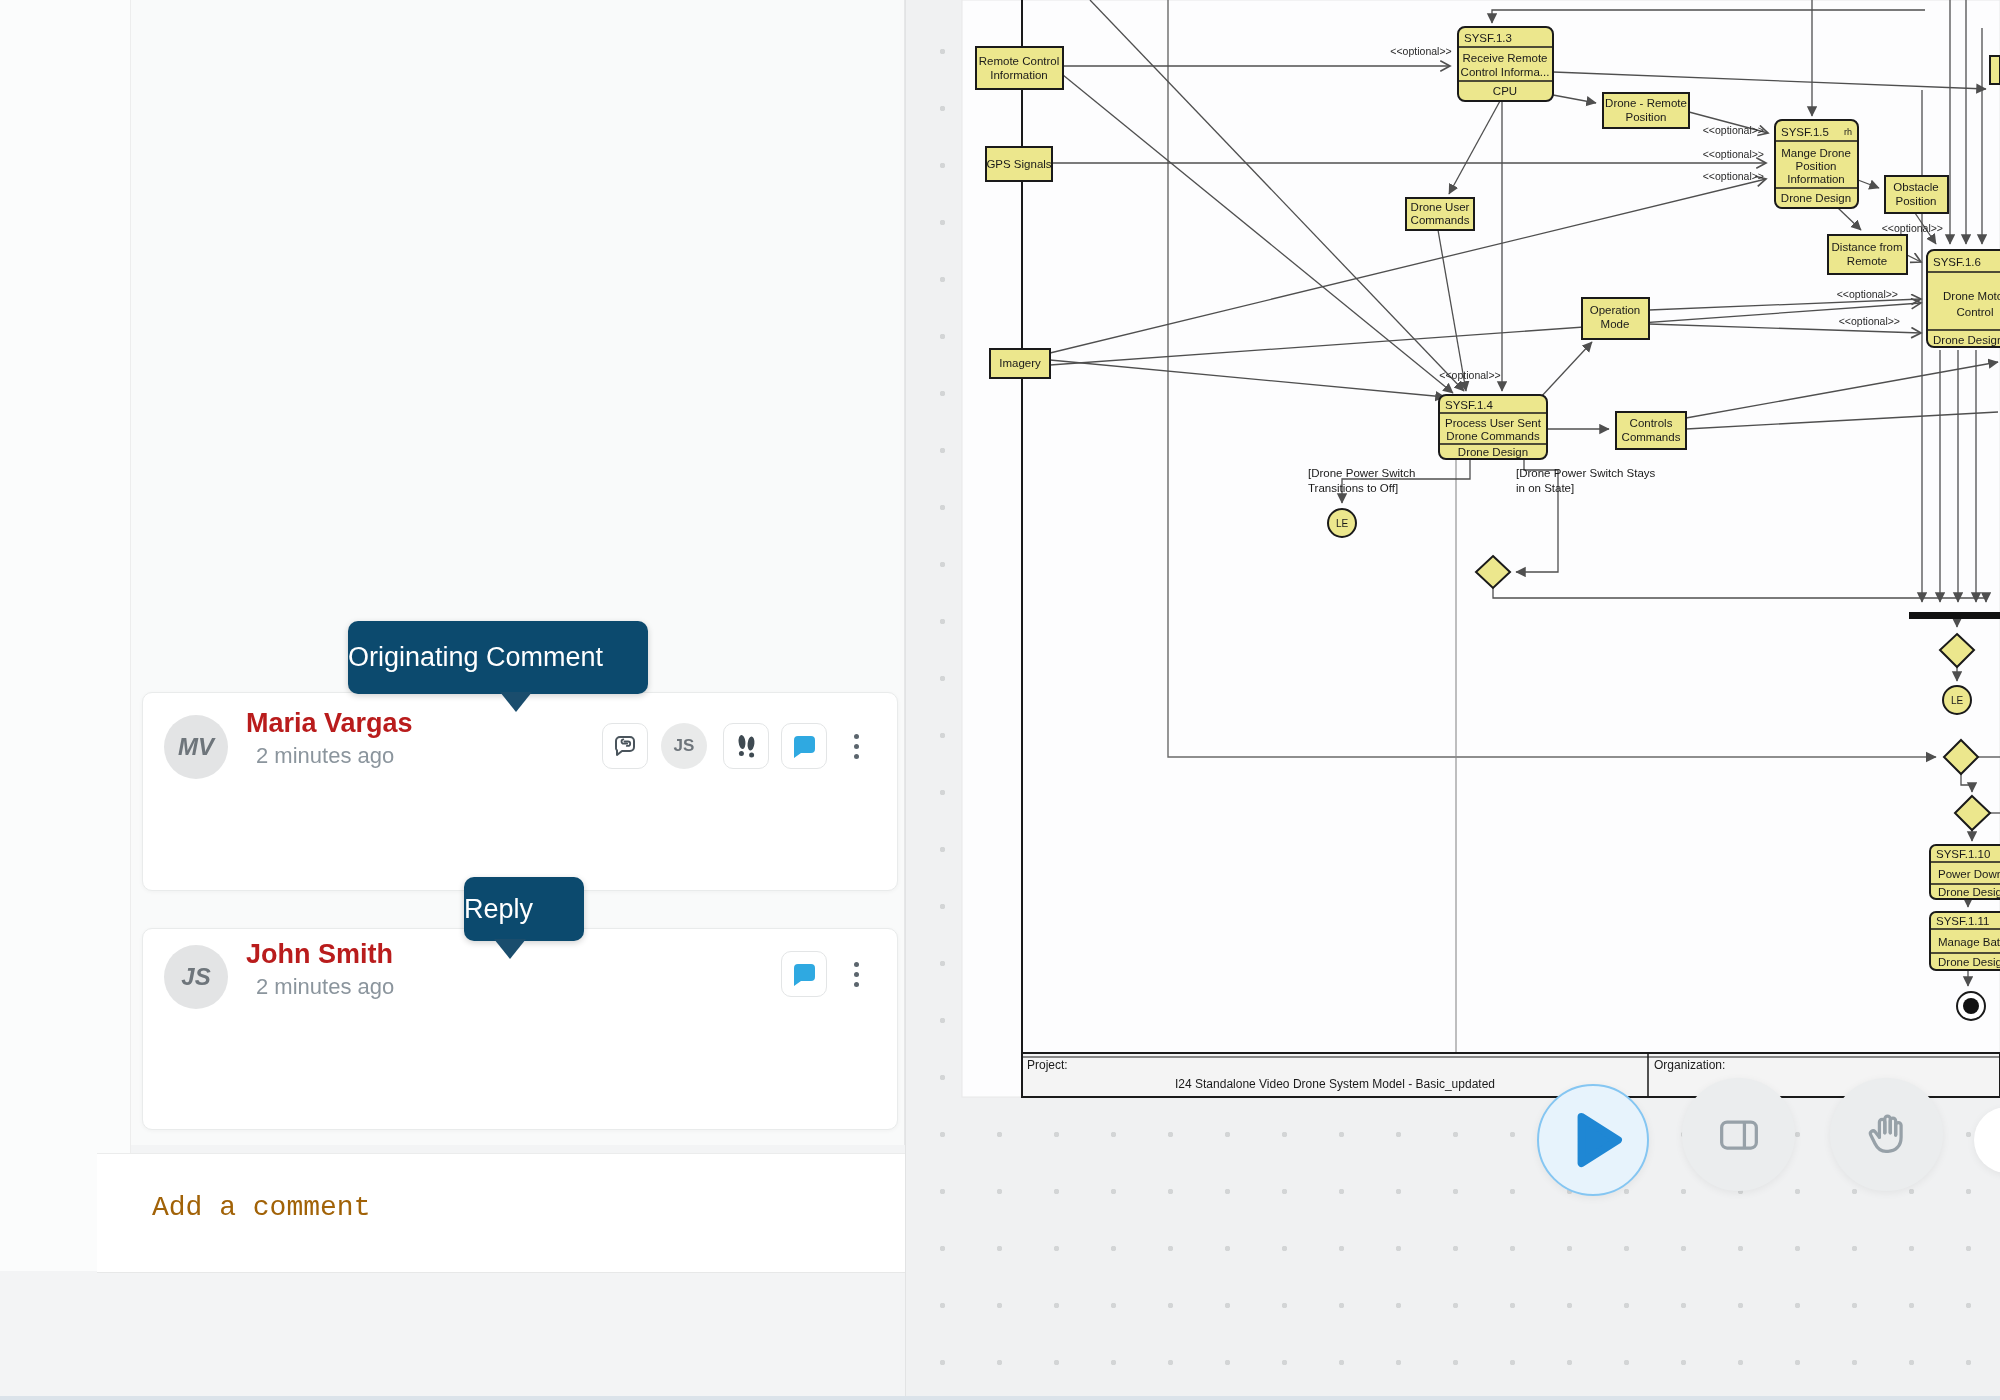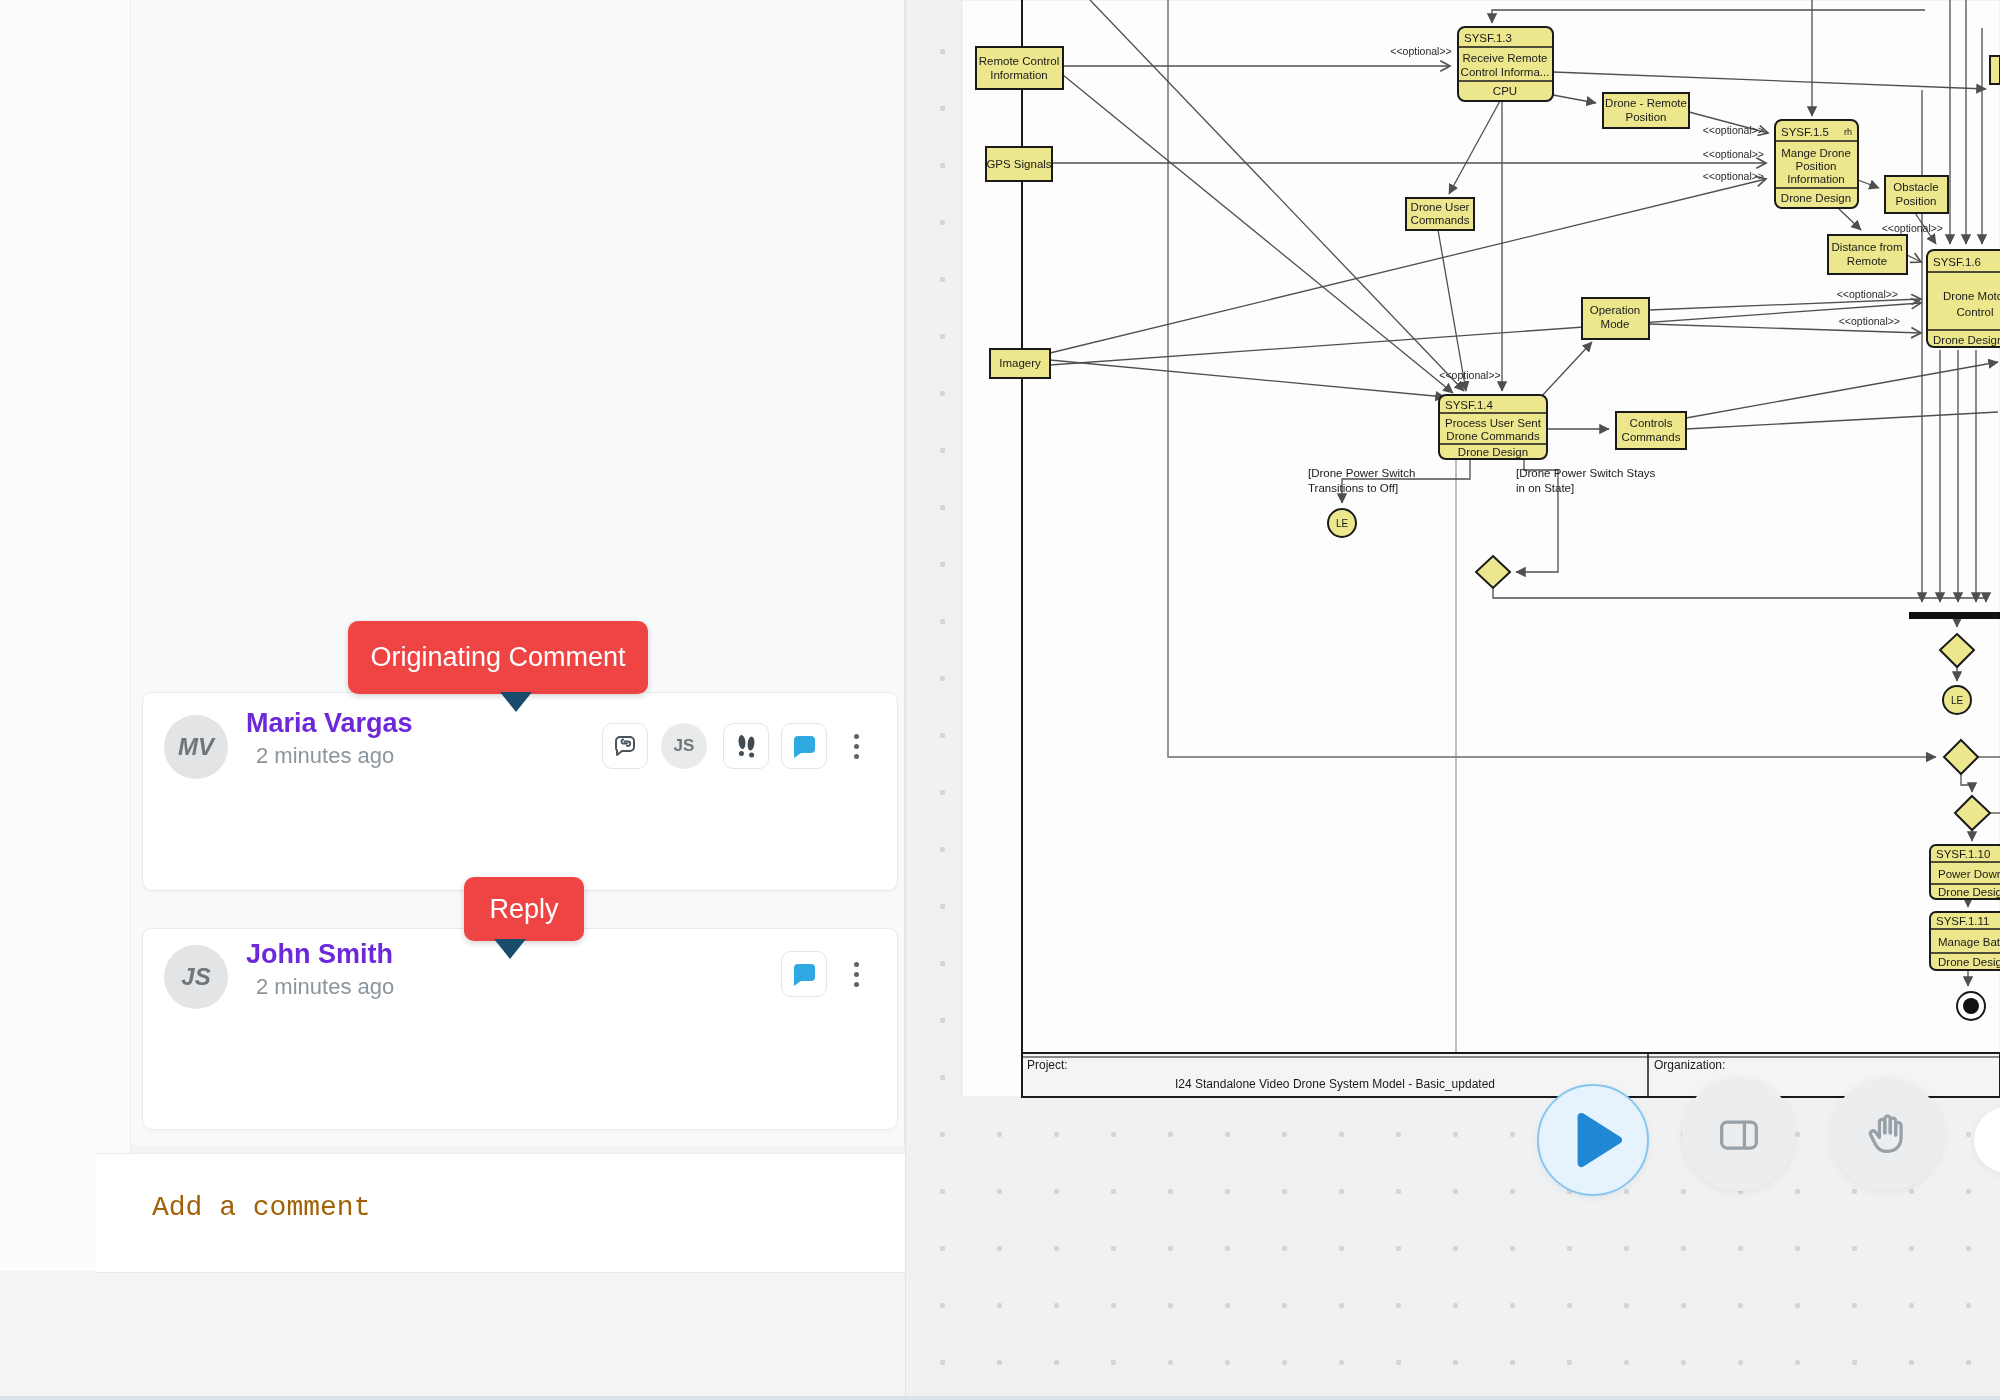--- a/index.html
+++ b/index.html
@@ -13,34 +13,34 @@
   .comments-region{position:absolute;left:131px;top:0;width:773px;height:1145px;
     background:#f9fafa;border-right:1px solid #e6e7e8;}
   .comment-card{position:absolute;background:#fff;border:1px solid #e9ebeb;border-radius:10px;
     box-shadow:0 1px 4px rgba(0,0,0,0.04);}
   .card-1{left:142px;top:692px;width:754px;height:197px;}
   .card-2{left:142px;top:928px;width:754px;height:200px;}
   .avatar{position:absolute;border-radius:50%;background:#e3e4e5;color:#6e757b;
     display:flex;align-items:center;justify-content:center;font-weight:bold;}
   .avatar-lg{left:21px;top:22px;width:64px;height:64px;font-size:24px;font-style:italic;}
   .card-2 .avatar-lg{top:16px;}
-  .author{position:absolute;left:103px;top:15px;font-size:27px;font-weight:600;color:#6d28d9;}
+  .author{position:absolute;left:103px;top:15px;font-size:27px;font-weight:600;color:#b91c1c;}
   .card-2 .author{top:10px;}
   .timestamp{position:absolute;left:113px;top:50px;font-size:22px;color:#8b959d;}
   .card-2 .timestamp{top:45px;}
   .comment-text{position:absolute;left:21px;top:96px;width:640px;font-size:27px;
     line-height:36px;color:#414c54;}
   .icon-btn{position:absolute;width:46px;height:46px;background:#fff;border:1px solid #e3e5e6;
     border-radius:10px;display:flex;align-items:center;justify-content:center;box-sizing:border-box;}
   .avatar-sm{width:46px;height:46px;background:#e9eaea;font-size:17px;font-weight:bold;color:#6e757b;}
   .kebab{position:absolute;width:20px;height:46px;display:flex;flex-direction:column;
     align-items:center;justify-content:center;gap:5px;cursor:pointer;}
   .kebab i{width:5px;height:5px;border-radius:50%;background:#5b656d;display:block;}
-  .tooltip{position:absolute;background:#ef4444;color:#fff;border-radius:10px;
-    display:flex;align-items:center;justify-content:center;font-size:27px;
+  .tooltip{position:absolute;background:#0c4a6e;color:#fff;border-radius:10px;
+    display:flex;align-items:center;font-size:27px;
     box-shadow:0 2px 6px rgba(0,0,0,0.18);z-index:5;}
   .tt-1{left:348px;top:621px;width:300px;height:73px;}
   .tt-2{left:464px;top:877px;width:120px;height:64px;}
   .tt-tail{position:absolute;width:0;height:0;border-left:16px solid transparent;
     border-right:16px solid transparent;border-top:20px solid #1a4d6d;z-index:5;}
   .tail-1{left:500px;top:692px;}
   .tail-2{left:494px;top:939px;}
   .composer{position:absolute;left:97px;top:1153px;width:808px;height:118px;background:#fff;
     border-top:1px solid #ebecec;border-bottom:1px solid #e7e8e8;z-index:2;}
   .composer-placeholder{position:absolute;left:55px;top:38px;font-size:28px;color:#a16207;font-family:Liberation Mono, monospace;}

